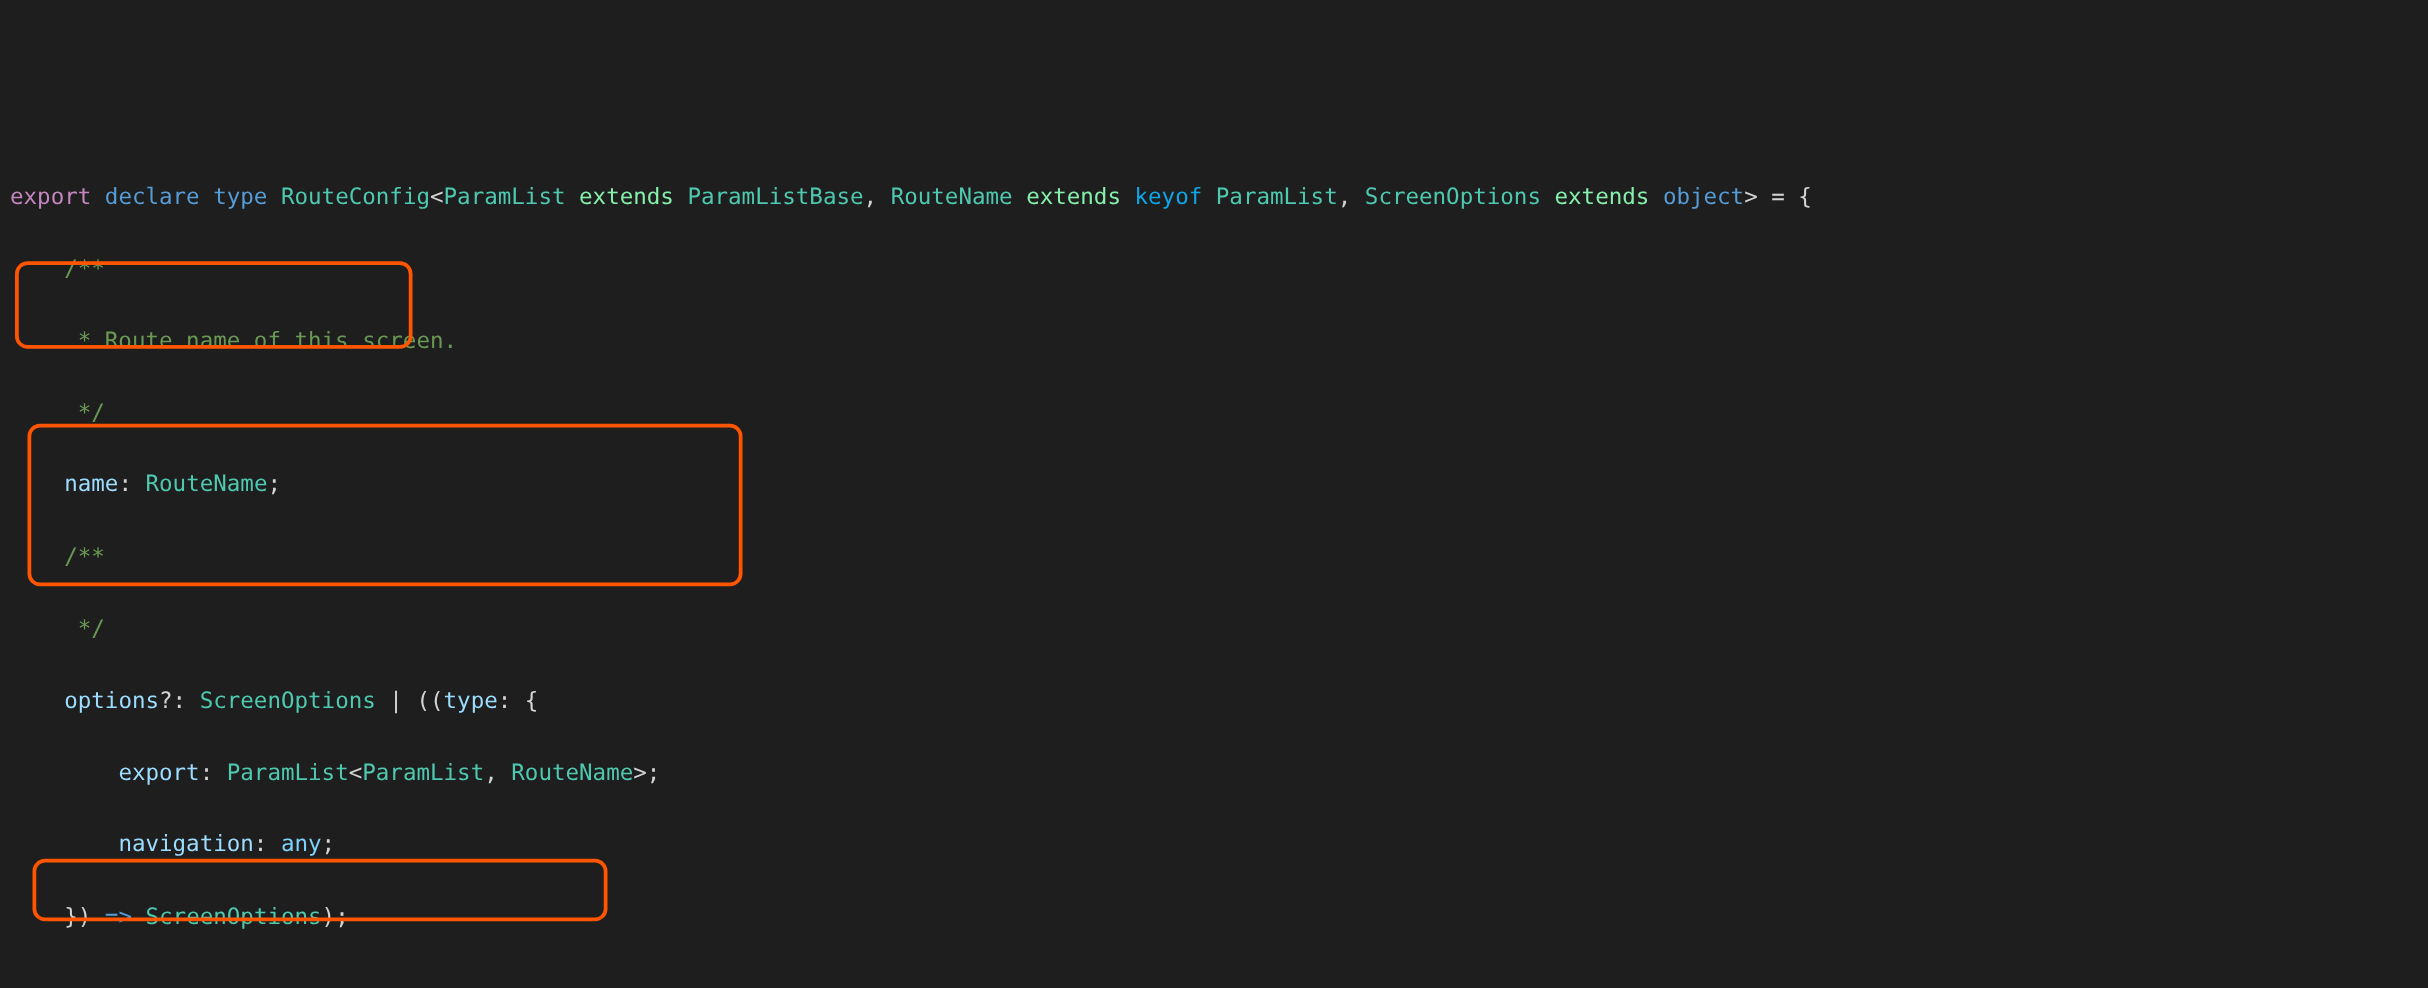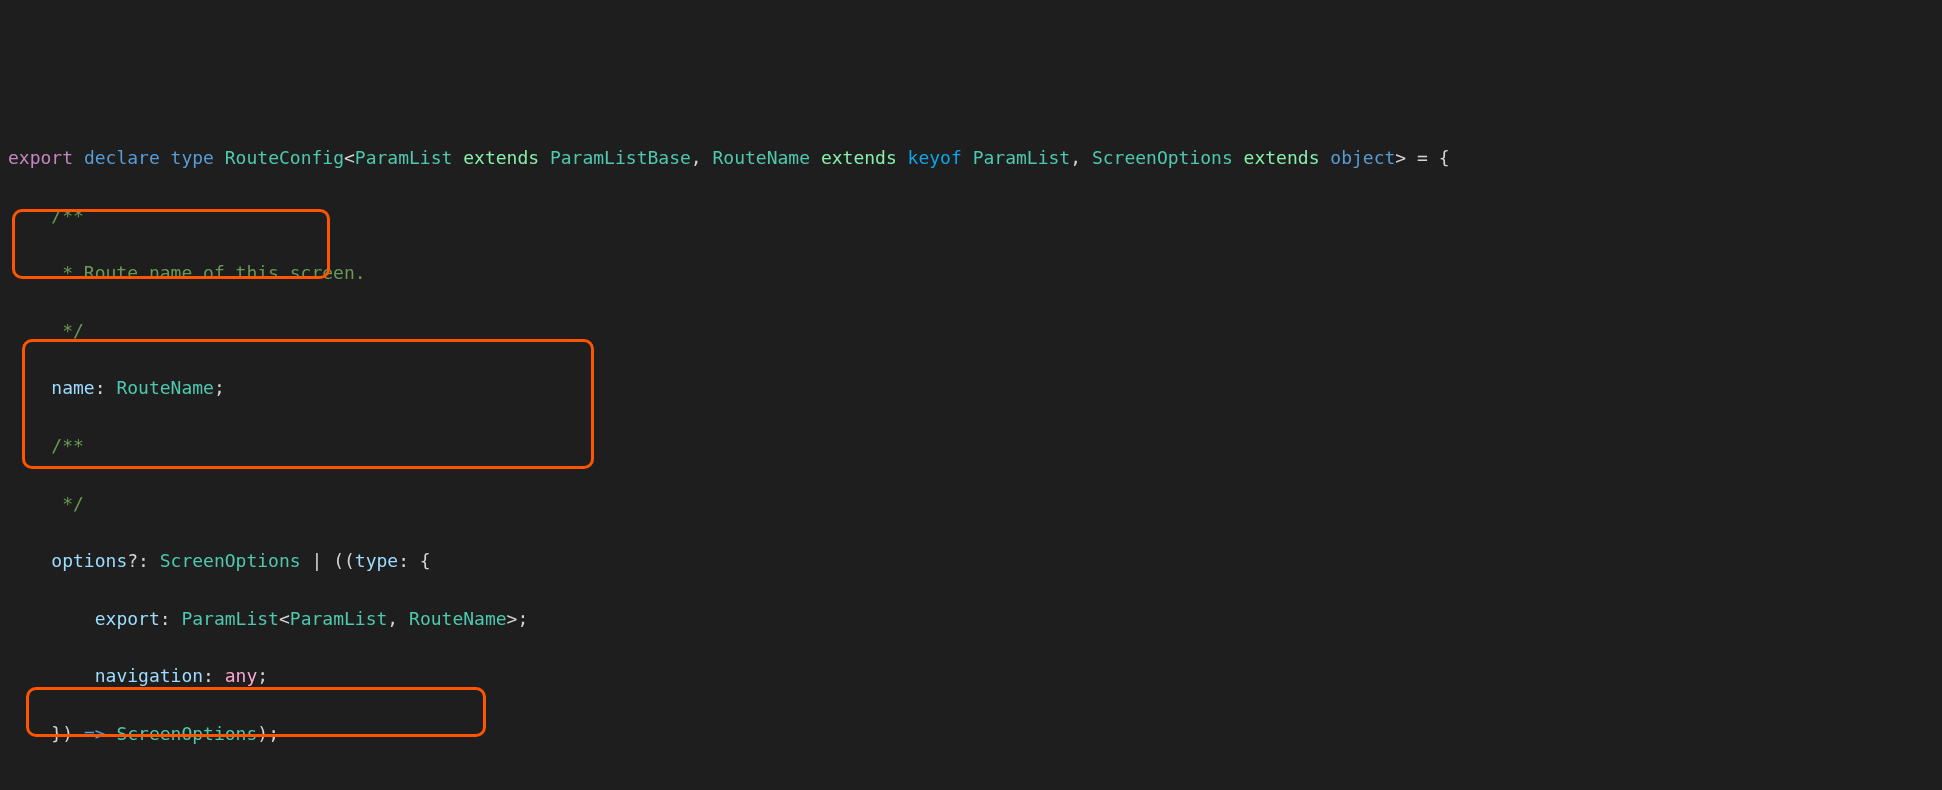--- a/index.html
+++ b/index.html
@@ -21,21 +21,21 @@
     display: block;
     min-height: 28.8px;
     white-space: pre;
   }
   .kw-export { color: #c586c0; }
   .kw-declare { color: #569cd6; margin-top: 27px; }
   .kw-type { color: #569cd6; }
   .kw-extends { color: #86efac; }
   .kw-keyof { color: #0ea5e9; }
   .kw-object { color: #569cd6; margin-top: 24px; }
-  .kw-any { color: #f9a8d4; }
+  .kw-any { color: #7dd3fc; }
   .type-name { color: #4ec9b0; }
   .identifier { color: #9cdcfe; }
   .comment { color: #6a9955; }
   .punct { color: #d4d4d4; }
   .arrow { color: #569cd6; }
   .prop { color: #9cdcfe; }
 
   .highlight-box {
     position: absolute;
     border: 3px solid #ff5500;

